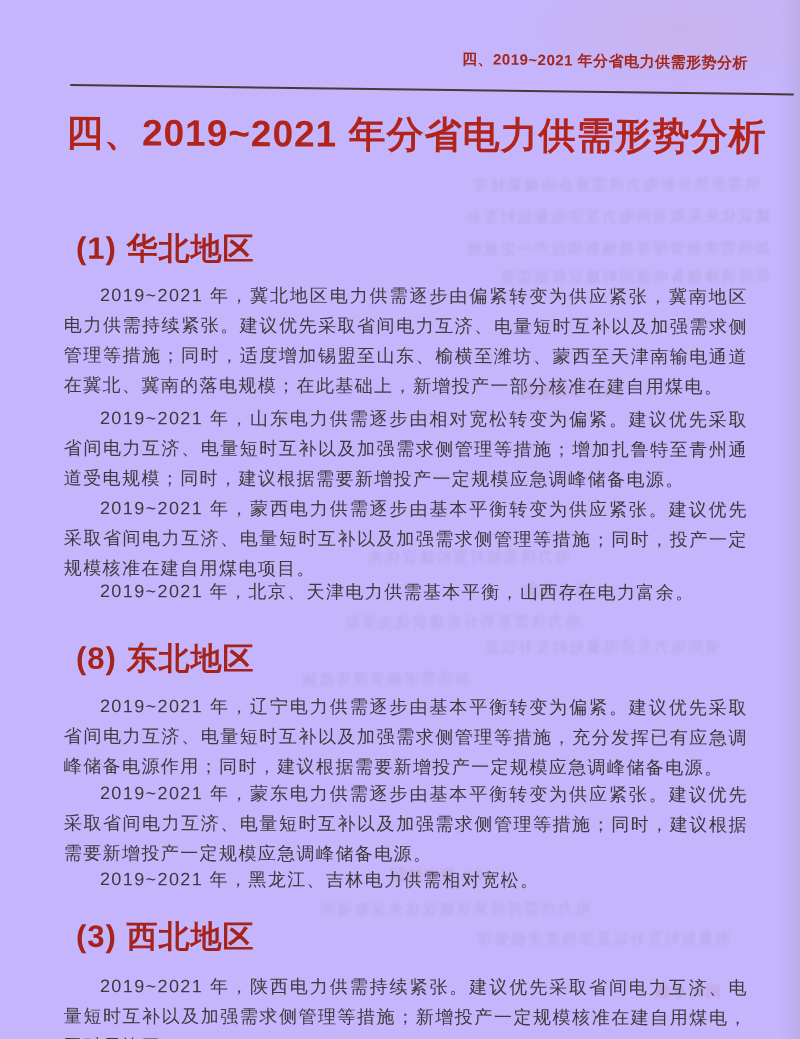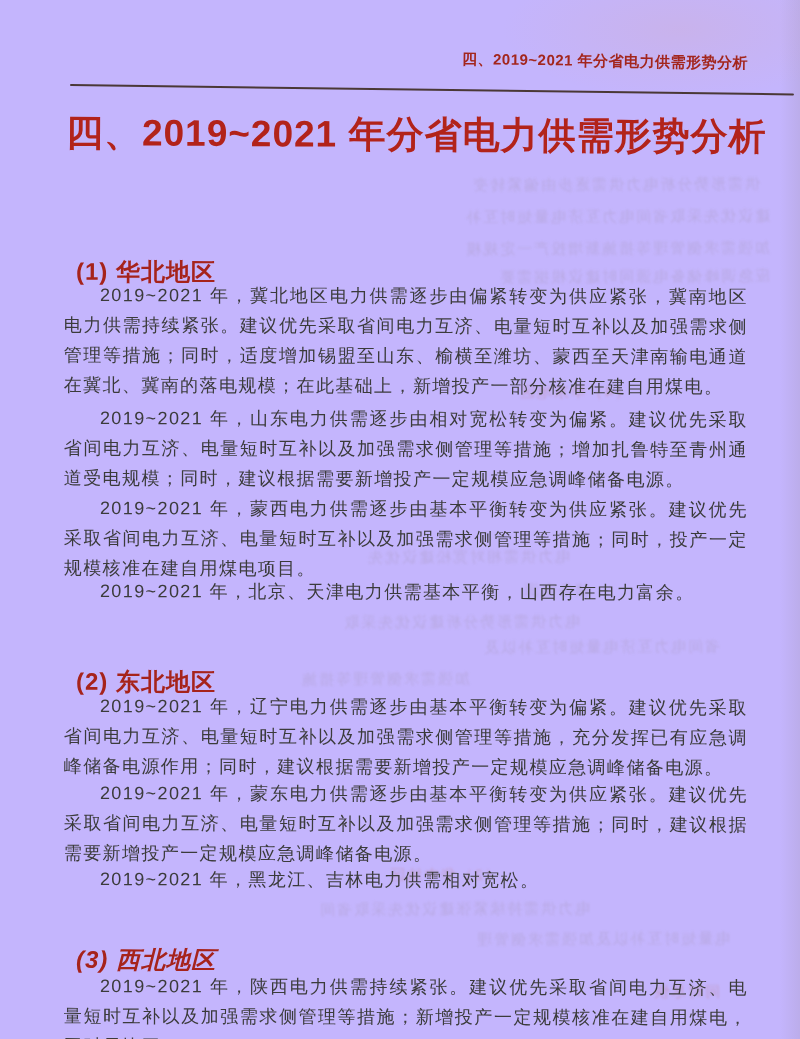--- a/index.html
+++ b/index.html
@@ -34,24 +34,23 @@
     transform:rotate(0.75deg); transform-origin:left center;
   }
   .doc-title {
     position:absolute; left:66px; top:108px;
     font-size:37px; font-weight:bold; letter-spacing:1px;
     color:#b2231a; white-space:nowrap;
     transform:rotate(0.35deg); transform-origin:left center;
   }
   .section-heading {
     position:absolute; left:76px;
-    font-size:24px; font-weight:bold; letter-spacing:1px;
+    font-size:31px; font-weight:bold; letter-spacing:1px;
     color:#a6231b; white-space:nowrap;
     transform:rotate(0.2deg);
-    margin-top:28px;
   }
   .para {
     position:absolute; left:64px; width:684px;
     font-size:18px; line-height:30px; letter-spacing:1.4px;
     color:#3b3b3b; text-align:justify; text-indent:2em;
     transform:rotate(0.15deg); transform-origin:left top;
   }
   .bleed {
     position:absolute;
     font-size:15px; letter-spacing:2px; white-space:nowrap;
@@ -89,21 +88,21 @@
   <div class="header-rule"></div>
 
   <h1 class="doc-title">四、2019~2021 年分省电力供需形势分析</h1>
 
   <h2 class="section-heading" style="top:228px;">(1) 华北地区</h2>
   <p class="para" style="top:280px;">2019~2021 年，冀北地区电力供需逐步由偏紧转变为供应紧张，冀南地区电力供需持续紧张。建议优先采取省间电力互济、电量短时互补以及加强需求侧管理等措施；同时，适度增加锡盟至山东、榆横至潍坊、蒙西至天津南输电通道在冀北、冀南的落电规模；在此基础上，新增投产一部分核准在建自用煤电。</p>
   <p class="para" style="top:403px;">2019~2021 年，山东电力供需逐步由相对宽松转变为偏紧。建议优先采取省间电力互济、电量短时互补以及加强需求侧管理等措施；增加扎鲁特至青州通道受电规模；同时，建议根据需要新增投产一定规模应急调峰储备电源。</p>
   <p class="para" style="top:493px;">2019~2021 年，蒙西电力供需逐步由基本平衡转变为供应紧张。建议优先采取省间电力互济、电量短时互补以及加强需求侧管理等措施；同时，投产一定规模核准在建自用煤电项目。</p>
   <p class="para" style="top:576px;">2019~2021 年，北京、天津电力供需基本平衡，山西存在电力富余。</p>
 
-  <h2 class="section-heading" style="top:638px;">(2) 东北地区</h2>
+  <h2 class="section-heading" style="top:638px;">(8) 东北地区</h2>
   <p class="para" style="top:691px;">2019~2021 年，辽宁电力供需逐步由基本平衡转变为偏紧。建议优先采取省间电力互济、电量短时互补以及加强需求侧管理等措施，充分发挥已有应急调峰储备电源作用；同时，建议根据需要新增投产一定规模应急调峰储备电源。</p>
   <p class="para" style="top:778px;">2019~2021 年，蒙东电力供需逐步由基本平衡转变为供应紧张。建议优先采取省间电力互济、电量短时互补以及加强需求侧管理等措施；同时，建议根据需要新增投产一定规模应急调峰储备电源。</p>
   <p class="para" style="top:864px;">2019~2021 年，黑龙江、吉林电力供需相对宽松。</p>
 
-  <h2 class="section-heading" style="top:916px;font-style:italic;">(3) 西北地区</h2>
+  <h2 class="section-heading" style="top:916px;">(3) 西北地区</h2>
   <p class="para" style="top:971px;">2019~2021 年，陕西电力供需持续紧张。建议优先采取省间电力互济、电量短时互补以及加强需求侧管理等措施；新增投产一定规模核准在建自用煤电，同时尽快开</p>
 
 </div>
 
 </body></html>

